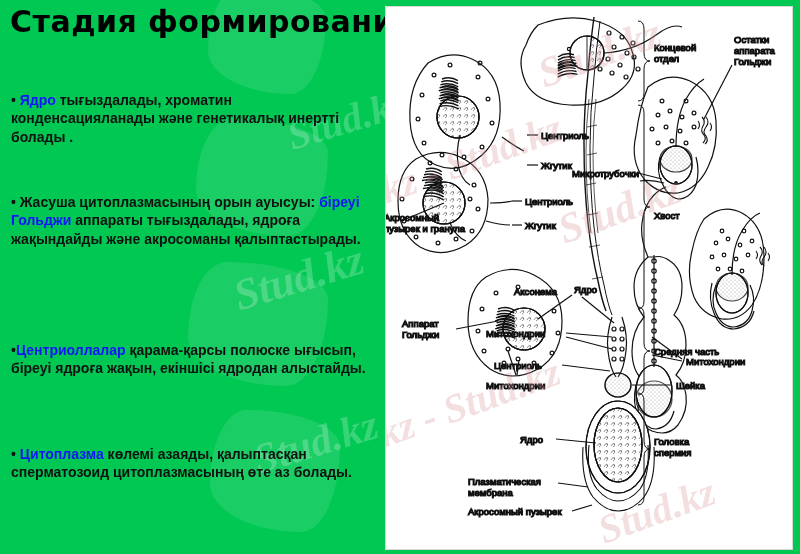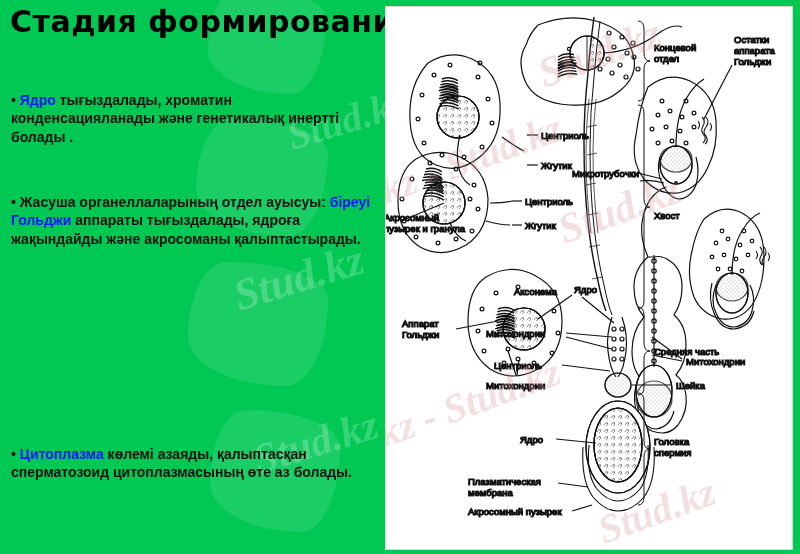--- a/index.html
+++ b/index.html
@@ -55,21 +55,22 @@
   <div class="wm-leaf" style="left:210px;top:410px;width:130px;height:122px;"></div>
 
   <div class="wm" style="left:232px;top:252px;font-size:44px;transform:rotate(-17deg);">Stud.kz</div>
   <div class="wm" style="left:252px;top:418px;font-size:42px;transform:rotate(-17deg);">Stud.kz</div>
   <div class="wm" style="left:286px;top:96px;font-size:40px;transform:rotate(-17deg);">Stud.kz</div>
 
   <div id="left">
     <div id="title">Стадия формирования</div>
 
     <div class="bullet b1"><span>•</span><span> </span><span class="hl">Ядро</span><span>  тығыздалады, хроматин конденсацияланады және генетикалық инертті болады .</span></div>
-    <div class="bullet b2"><span>•</span><span> Жасуша органеллаларының отдел ауысуы: </span><span class="hl">біреуі Гольджи</span><span> аппараты тығыздалады, ядроға жақындайды  және акросоманы қалыптастырады.</span></div>
+    <div class="bullet b2"><span>•</span><span> Жасуша цитоплазмасының орын ауысуы: </span><span class="hl">біреуі Гольджи</span><span> аппараты тығыздалады, ядроға жақындайды  және акросоманы қалыптастырады.</span></div>
+    <div class="bullet b3"><span>•</span><span class="hl">Центриоллалар</span><span> қарама-қарсы полюске ығысып, біреуі ядроға жақын, екіншісі ядродан алыстайды.</span></div>
     <div class="bullet b4"><span>•</span><span> </span><span class="hl">Цитоплазма</span><span> көлемі азаяды, қалыптасқан сперматозоид цитоплазмасының өте аз болады.</span></div>
   </div>
 
   <div id="panel">
 
     <div class="pwm" style="left:-10px;top:128px;font-size:40px;transform:rotate(-20deg);">kz - Stud.kz</div>
     <div class="pwm" style="left:150px;top:22px;font-size:42px;transform:rotate(-20deg);">Stud.kz</div>
     <div class="pwm" style="left:170px;top:178px;font-size:42px;transform:rotate(-20deg);">Stud.kz</div>
     <div class="pwm" style="left:-12px;top:372px;font-size:40px;transform:rotate(-20deg);">kz - Stud.kz</div>
     <div class="pwm" style="left:210px;top:480px;font-size:40px;transform:rotate(-20deg);">Stud.kz</div>

